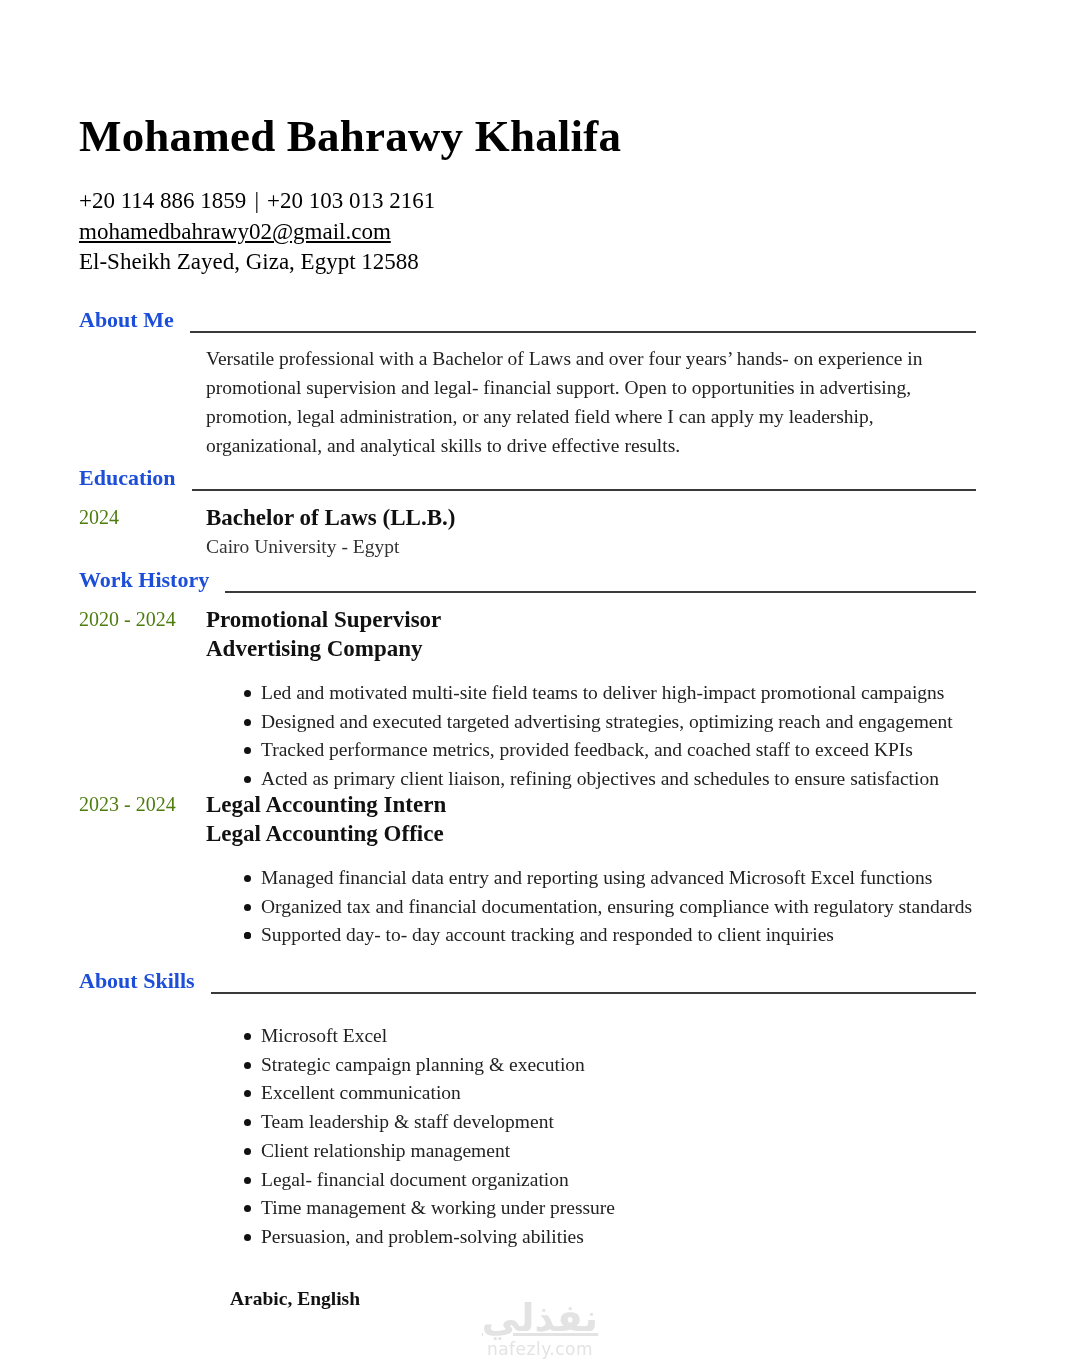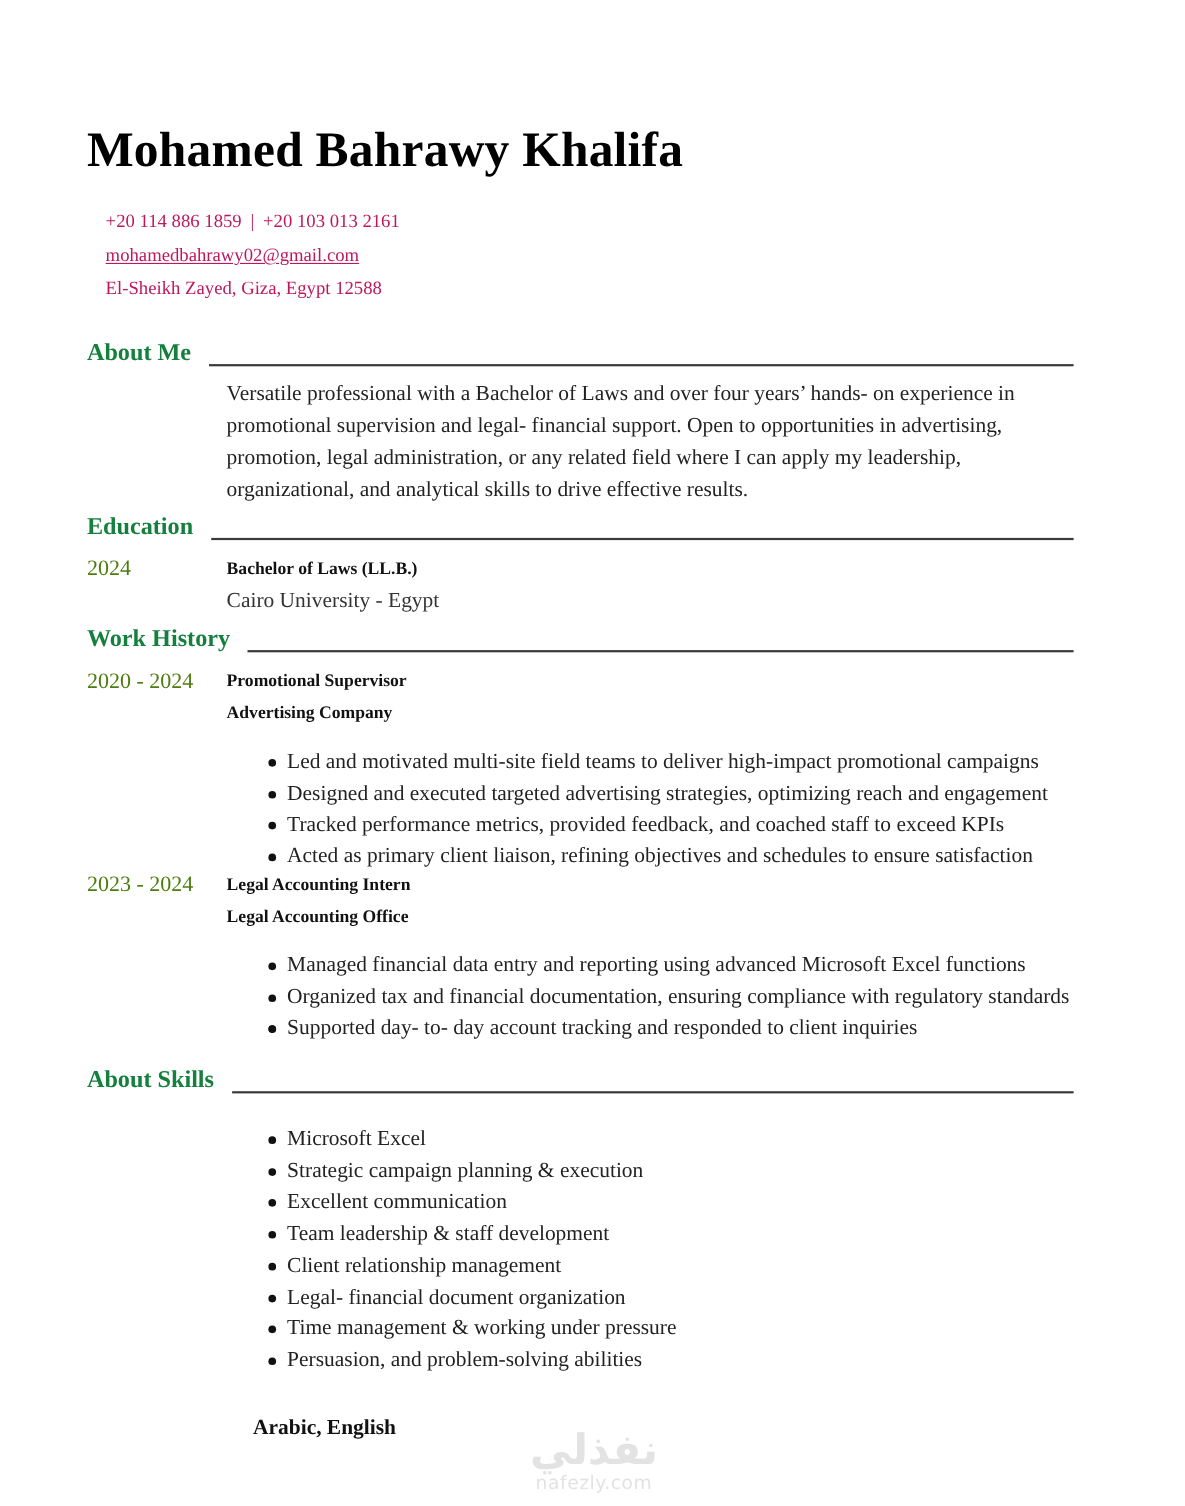--- a/index.html
+++ b/index.html
@@ -26,44 +26,44 @@
       font-size: 45px;
       font-weight: bold;
       color: #000;
       letter-spacing: 0.2px;
       line-height: 56px;
       white-space: nowrap;
       text-align: right;
     }
     .contact-line {
       position: absolute;
-      left: 96px;
-      font-size: 17px;
+      left: 79px;
+      font-size: 23px;
       line-height: 24px;
-      color: #be185d;
+      color: #000000;
       white-space: nowrap;
     }
     .contact-line.email {
       text-decoration: underline;
       text-underline-offset: 2px;
     }
     .sep { padding: 0 8px; }
 
     .section-head {
       position: absolute;
       left: 79px;
       right: 101px;
       height: 28px;
       display: flex;
       align-items: flex-end;
     }
     .section-title {
       font-size: 22px;
       font-weight: bold;
-      color: #15803d;
+      color: #1d4ed8;
       white-space: nowrap;
       line-height: 26px;
     }
     .section-rule {
       flex: 1;
       height: 0;
       border-bottom: 2px solid #3a3a3a;
       margin-left: 16px;
       margin-bottom: 0px;
     }
@@ -91,21 +91,21 @@
       line-height: 29px;
       color: #4d7c0f;
       white-space: nowrap;
     }
     .entry {
       position: absolute;
       left: 127px;
       top: 0;
     }
     .entry-title {
-      font-size: 16px;
+      font-size: 23px;
       font-weight: bold;
       line-height: 29px;
       color: #111;
       white-space: nowrap;
     }
     .entry-sub {
       font-size: 19.5px;
       line-height: 29px;
       color: #333;
       white-space: nowrap;
@@ -152,20 +152,21 @@
       text-align: center;
       color: #e3e3e3;
       pointer-events: none;
     }
     .watermark .ar {
       font-family: "DejaVu Sans", sans-serif;
       font-weight: bold;
       font-size: 38px;
       line-height: 44px;
       direction: rtl;
+      text-decoration: underline;
     }
     .watermark .en {
       font-family: "DejaVu Sans", sans-serif;
       font-size: 17px;
       line-height: 18px;
       letter-spacing: 0.5px;
     }
   </style>
 </head>
 <body>

